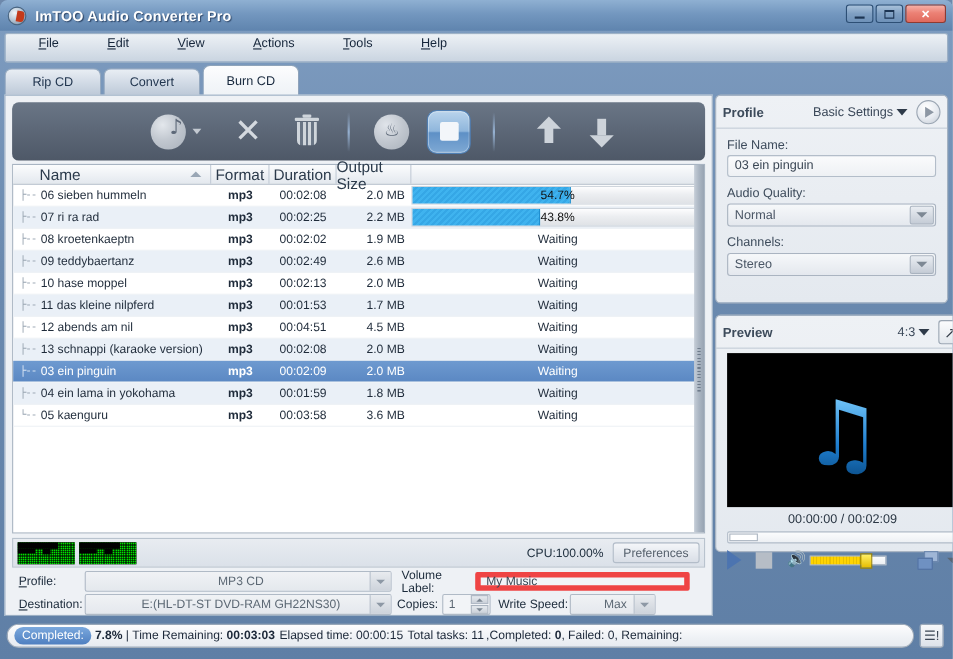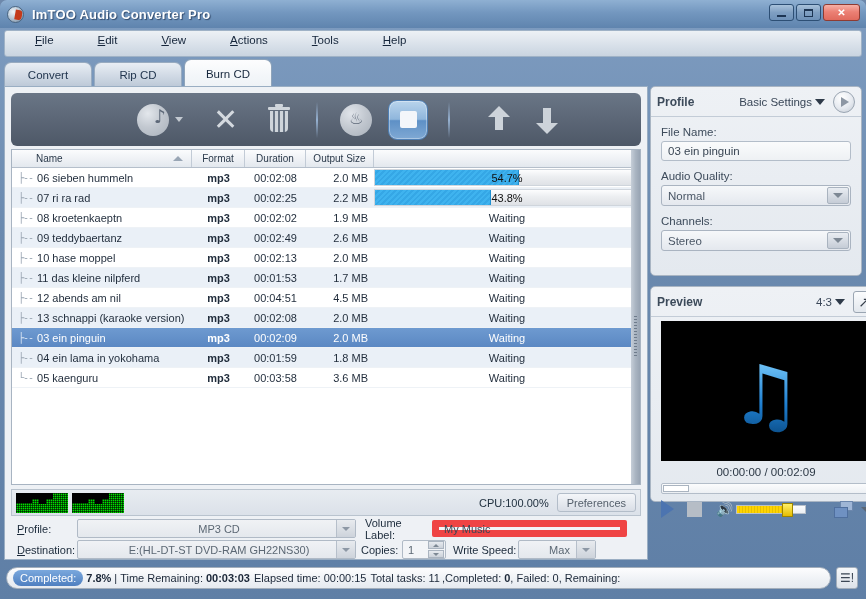--- a/index.html
+++ b/index.html
@@ -138,21 +138,21 @@
   .tb-arrow .head{position:absolute;left:0;width:0;height:0;border-left:11px solid transparent;border-right:11px solid transparent;}
   .tb-arrow.up .shaft{top:9px;} .tb-arrow.up .head{top:0;border-bottom:11px solid #cdd3da;}
   .tb-arrow.down .shaft{top:2px;} .tb-arrow.down .head{bottom:0;border-top:11px solid #cdd3da;}
   .tb-arrow.down { margin-left:26px; }
 
   
   .listwrap { position:absolute; left:6px; top:62px; width:630px; height:336px;
     background:#fff; border:1px solid #a8b4c2; }
   .lhead { display:flex; height:18px;
     background: linear-gradient(180deg,#fbfcfd 0%, #eef1f5 55%, #e3e8ee 100%);
-    border-bottom:1px solid #b5bfcb; font-size:10px; color:#2b3a4b; }
+    border-bottom:1px solid #b5bfcb; font-size:14px; color:#2b3a4b; }
   .lhead div { display:flex;align-items:center; border-right:1px solid #c2cbd6; height:100%; }
   .c-name{ width:180px; padding-left:24px; position:relative;}
   .c-name .sortcaret{position:absolute;right:8px;top:6px;width:0;height:0;
     border-left:5px solid transparent;border-right:5px solid transparent;border-bottom:5px solid #99a6b5;}
   .c-format{ width:53px; justify-content:center;}
   .c-duration{ width:61px; justify-content:center;}
   .c-size{ width:68px; justify-content:center;}
   .c-status{ flex:1; justify-content:center; border-right:none !important;}
   .lrow { display:flex; height:20px; align-items:center; font-size:11px; color:#1f2b3a;
     border-bottom:1px solid #eef2f6; }
@@ -205,21 +205,21 @@
   .srow { display:flex; align-items:center; height:19px; }
   .slabel { width:66px; font-size:11px; color:#1b2a3a; padding-left:6px; }
   .scombo { height:19px; background: linear-gradient(180deg,#f0f2f5 0%, #e4e8ed 100%);
     border:1px solid #b0bac6; border-radius:2px; display:flex;align-items:center;
     font-size:11px; color:#5c6874; padding-left:5px; position:relative;justify-content:center; }
   .scombo .btn { position:absolute;right:0;top:0;width:19px;height:17px;
     background: linear-gradient(180deg,#e8ebef 0%, #cdd3db 100%); border-left:1px solid #b6bfca;
     display:flex;align-items:center;justify-content:center;}
   .scombo .btn i{width:0;height:0;border-left:4px solid transparent;border-right:4px solid transparent;
     border-top:4px solid #8d98a5;}
-  .stext { height:17px; background:#f2f4f7; border:7px solid #ef4444; border-radius:2px;
+  .stext { height:17px; background:#f2f4f7; border:5px solid #ef4444; border-radius:2px;
     display:flex;align-items:center; font-size:11px;color:#3a4654; padding-left:5px;}
   .spin { width:44px;height:19px;background:#f2f4f7;border:1px solid #b0bac6;border-radius:2px;
     display:flex;align-items:center;font-size:11px;color:#5c6874;padding-left:5px;position:relative;}
   .spin .up,.spin .dn{position:absolute;right:1px;width:16px;height:8px;
     background:linear-gradient(180deg,#e6eaef 0%,#ccd2da 100%);border:1px solid #aab4c0;
     display:flex;align-items:center;justify-content:center;}
   .spin .up{top:0;} .spin .dn{bottom:0;}
   .spin .up i{width:0;height:0;border-left:3px solid transparent;border-right:3px solid transparent;border-bottom:3px solid #7d8894;}
   .spin .dn i{width:0;height:0;border-left:3px solid transparent;border-right:3px solid transparent;border-top:3px solid #7d8894;}
 
@@ -324,22 +324,22 @@
   <div class="menubar">
     <div class="menuitem"><u>F</u>ile</div>
     <div class="menuitem"><u>E</u>dit</div>
     <div class="menuitem"><u>V</u>iew</div>
     <div class="menuitem"><u>A</u>ctions</div>
     <div class="menuitem"><u>T</u>ools</div>
     <div class="menuitem"><u>H</u>elp</div>
   </div>
 
   <div class="tabstrip">
+    <div class="tab">Rip CD</div>
     <div class="tab">Convert</div>
-    <div class="tab">Rip CD</div>
     <div class="tab active">Burn CD</div>
   </div>
 
   <div class="mainpane">
 
     <div class="toolbar">
       <div class="tb tb-disc">
         <span class="note">♪</span>
       </div>
       <div class="tb-caret"></div>

